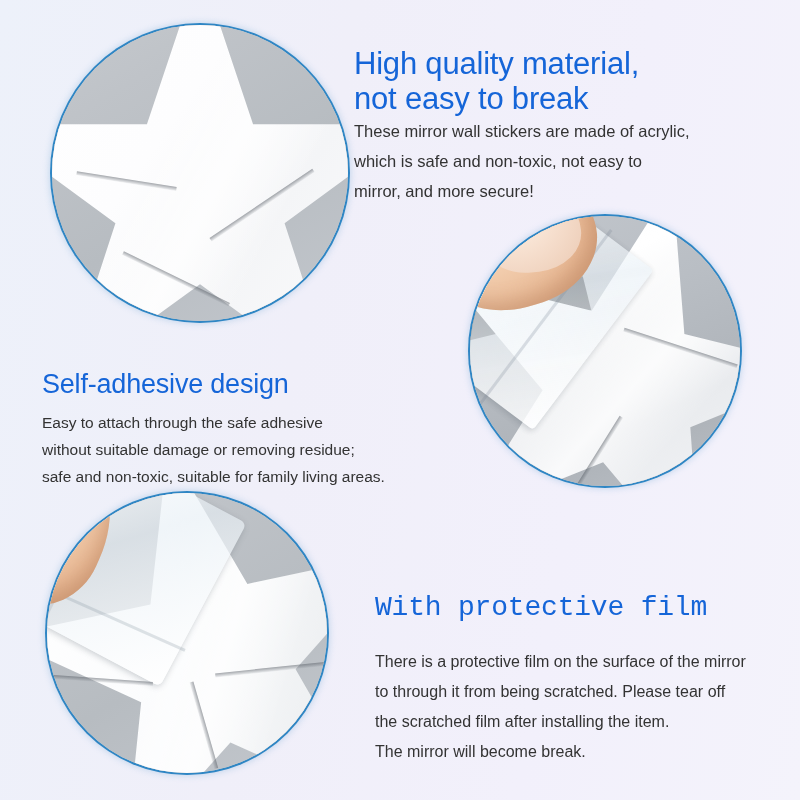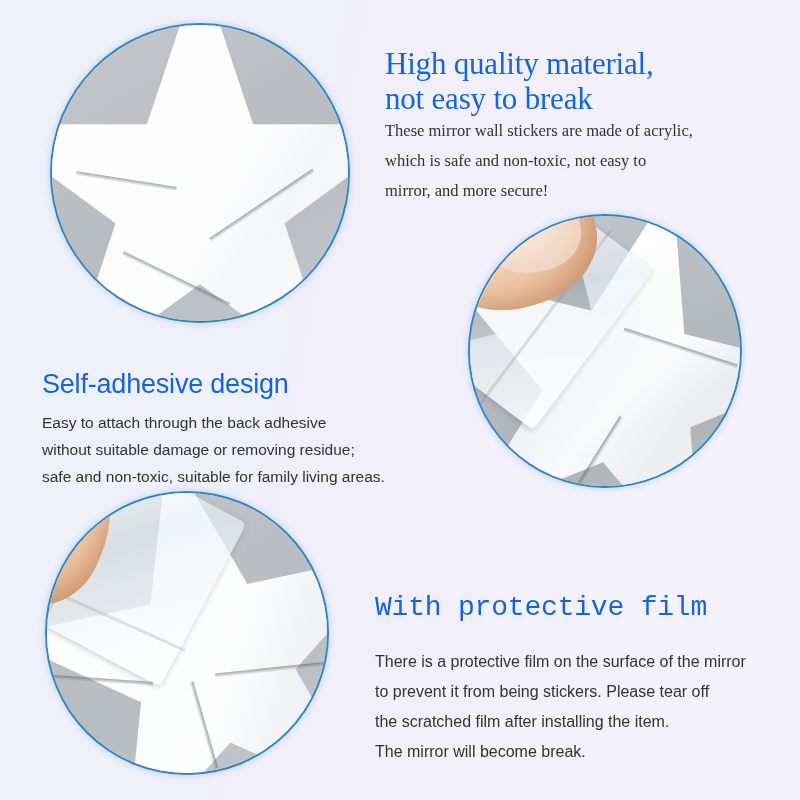--- a/index.html
+++ b/index.html
@@ -85,21 +85,21 @@
   
   .block{position:absolute;}
   h2.head{
     margin:0;padding:0;color:#1565d8;font-weight:400;letter-spacing:-.2px;
   }
   .body{
     margin:0;padding:0;color:#333333;
   }
   .body div{white-space:nowrap;}
 
-  #block-quality{left:385px;top:46px;font-family:Liberation Serif, serif;}
+  #block-quality{left:354px;top:46px;}
   #block-quality h2.head{font-size:31px;line-height:35px;}
   #block-quality .body{font-size:16.5px;line-height:30px;}
 
   #block-adhesive{left:42px;top:341px;}
   #block-adhesive h2.head{font-size:27px;line-height:32px;margin-top:27px;}
   #block-adhesive .body{margin-top:9px;font-size:15.5px;line-height:27px;}
 
   #block-film{left:375px;top:591px;}
   #block-film h2.head{font-size:28px;line-height:33px;font-family:Liberation Mono, monospace;}
   #block-film .body{margin-top:23px;font-size:16px;line-height:30px;}
@@ -173,31 +173,31 @@
       <div>which is safe and non-toxic, not easy to</div>
       <div>mirror, and more secure!</div>
     </div>
   </div>
 
   <div class="block" id="block-adhesive">
     <h2 class="head">
       <span>Self-adhesive design</span>
     </h2>
     <div class="body">
-      <div>Easy to attach through the back adhesive</div>
+      <div>Easy to attach through the safe adhesive</div>
       <div>without suitable damage or removing residue;</div>
       <div>safe and non-toxic, suitable for family living areas.</div>
     </div>
   </div>
 
   <div class="block" id="block-film">
     <h2 class="head">
       <span>With protective film</span>
     </h2>
     <div class="body">
       <div>There is a protective film on the surface of the mirror</div>
-      <div>to prevent it from being stickers. Please tear off</div>
+      <div>to through it from being scratched. Please tear off</div>
       <div>the scratched film after installing the item.</div>
       <div>The mirror will become break.</div>
     </div>
   </div>
 
 </div>
 
 </body></html>

